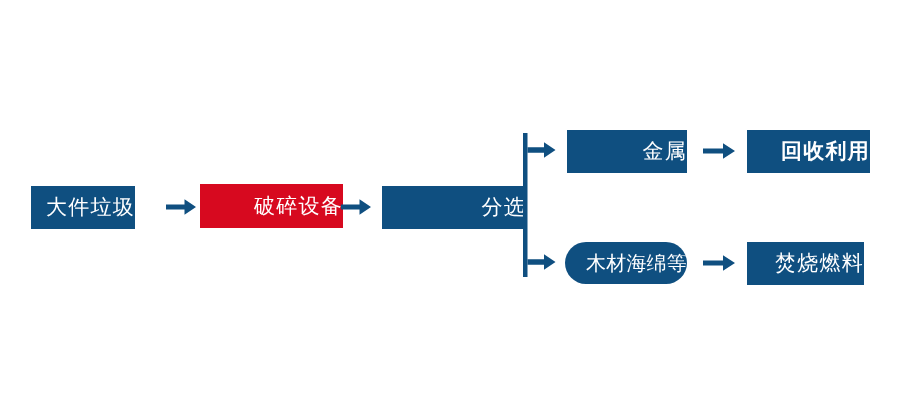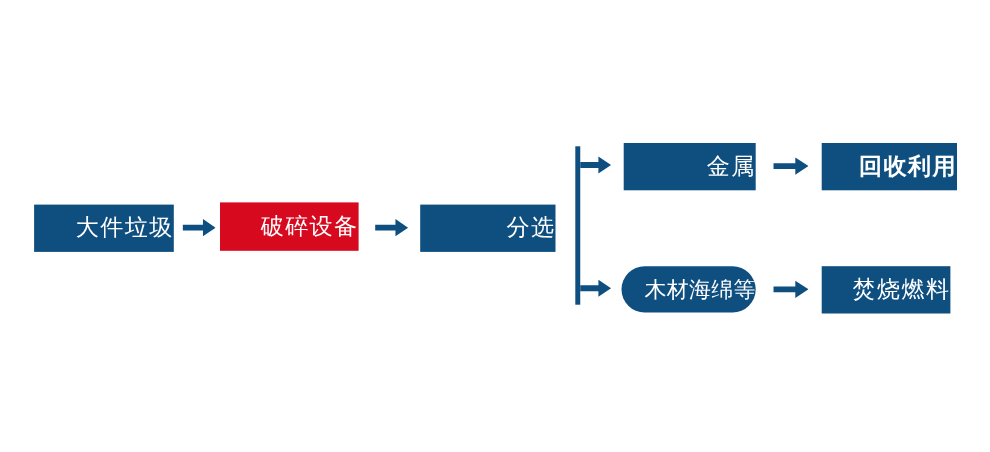--- a/index.html
+++ b/index.html
@@ -28,23 +28,23 @@
     color: #ffffff;
     letter-spacing: 0.06em;
     line-height: 1;
     white-space: nowrap;
     box-sizing: border-box;
   }
   .node.blue  { background: #0f4f80; }
   .node.red   { background: #d7091f; }
 
   
-  #node-bulky-waste    { left: 31px;  top: 186px; width: 127px; height: 43px; font-size: 21px; }
-  #node-crusher        { left: 200px; top: 184px; width: 126px; height: 44px; font-size: 21px; padding-left: 36px; }
-  #node-sorting        { left: 382px; top: 186px; width: 123px; height: 43px; font-size: 21px; }
+  #node-bulky-waste    { left: 31px;  top: 186px; width: 104px; height: 43px; font-size: 21px; }
+  #node-crusher        { left: 200px; top: 184px; width: 143px; height: 44px; font-size: 21px; padding-left: 36px; }
+  #node-sorting        { left: 382px; top: 186px; width: 144px; height: 43px; font-size: 21px; }
   #node-metal          { left: 567px; top: 130px; width: 120px; height: 43px; font-size: 21px; }
   #node-recycling      { left: 747px; top: 130px; width: 123px; height: 43px; font-size: 21px; font-weight: bold; }
   #node-wood-sponge    { left: 565px; top: 242px; width: 122px; height: 42px; font-size: 20px;
                          letter-spacing: 0.01em; border-radius: 21px; }
   #node-incineration   { left: 747px; top: 242px; width: 117px; height: 43px; font-size: 21px; }
 
   
   .arrow {
     position: absolute;
     height: 22px;

